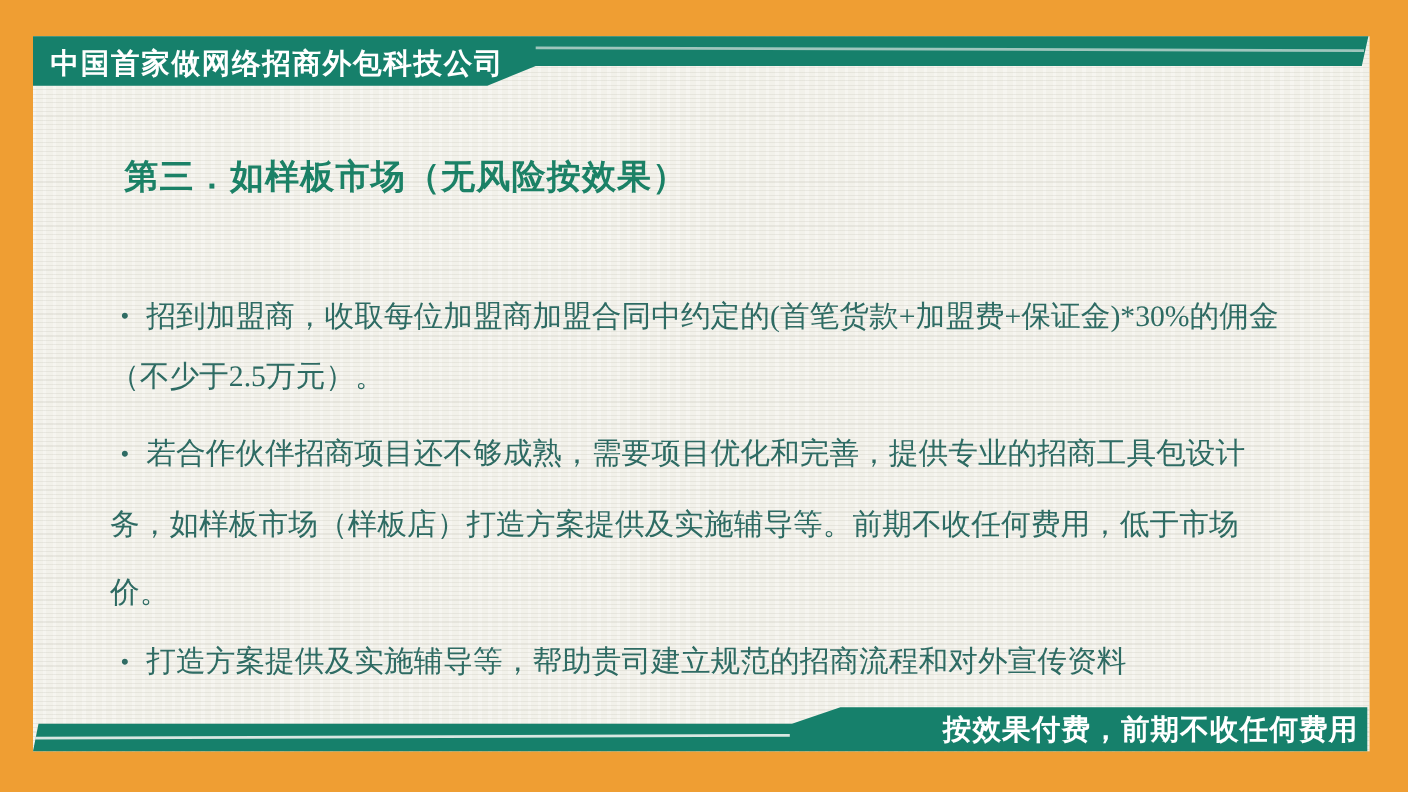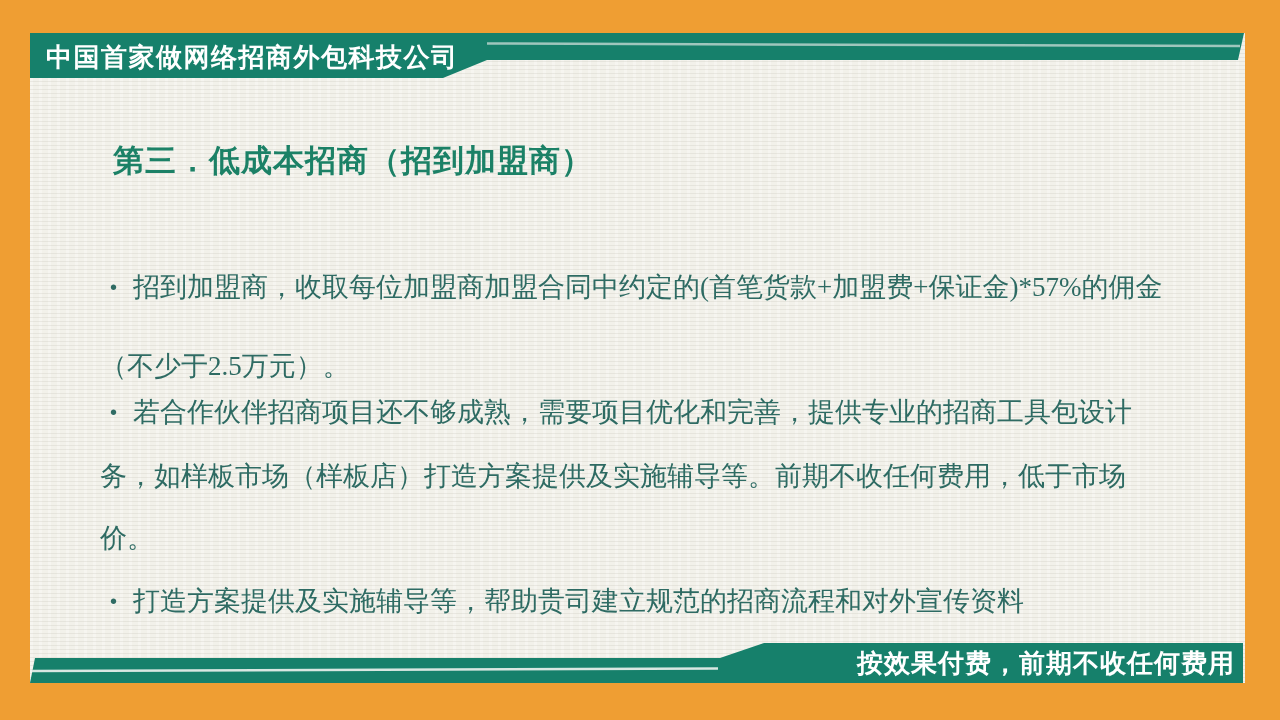--- a/index.html
+++ b/index.html
@@ -57,25 +57,25 @@
     <line x1="487" y1="43.5" x2="1240" y2="46" stroke="#9fc6bd" stroke-width="2.5"></line>
   </svg>
 
   <svg class="band" viewBox="0 0 1280 720">
     <polygon points="35,658 720,658 764,643 1243,643 1243,683 30,683" fill="#16806b"></polygon>
     <line x1="32" y1="671" x2="718" y2="668.5" stroke="#d9e7e2" stroke-width="2.5"></line>
   </svg>
 
   <div class="banner-text">中国首家做网络招商外包科技公司</div>
 
-  <div class="slide-title">第三．低成本招商（招到加盟商）</div>
+  <div class="slide-title">第三．如样板市场（无风险按效果）</div>
 
   <div class="slide-body">
-    <div class="body-line" style="top:267px"><span class="bullet">•</span><span>招到加盟商，收取每位加盟商加盟合同中约定的(首笔货款+加盟费+保证金)*57%的佣金</span></div>
-    <div class="body-line" style="top:346px"><span>（不少于2.5万元）。</span></div>
+    <div class="body-line" style="top:267px"><span class="bullet">•</span><span>招到加盟商，收取每位加盟商加盟合同中约定的(首笔货款+加盟费+保证金)*30%的佣金</span></div>
+    <div class="body-line" style="top:322px"><span>（不少于2.5万元）。</span></div>
 
     <div class="body-line" style="top:392px"><span class="bullet">•</span><span>若合作伙伴招商项目还不够成熟，需要项目优化和完善，提供专业的招商工具包设计</span></div>
     <div class="body-line" style="top:456px"><span>务，如样板市场（样板店）打造方案提供及实施辅导等。前期不收任何费用，低于市场</span></div>
     <div class="body-line" style="top:518px"><span>价。</span></div>
 
     <div class="body-line" style="top:581px"><span class="bullet">•</span><span>打造方案提供及实施辅导等，帮助贵司建立规范的招商流程和对外宣传资料</span></div>
   </div>
 
   <div class="footer-text">按效果付费，前期不收任何费用</div>
 

